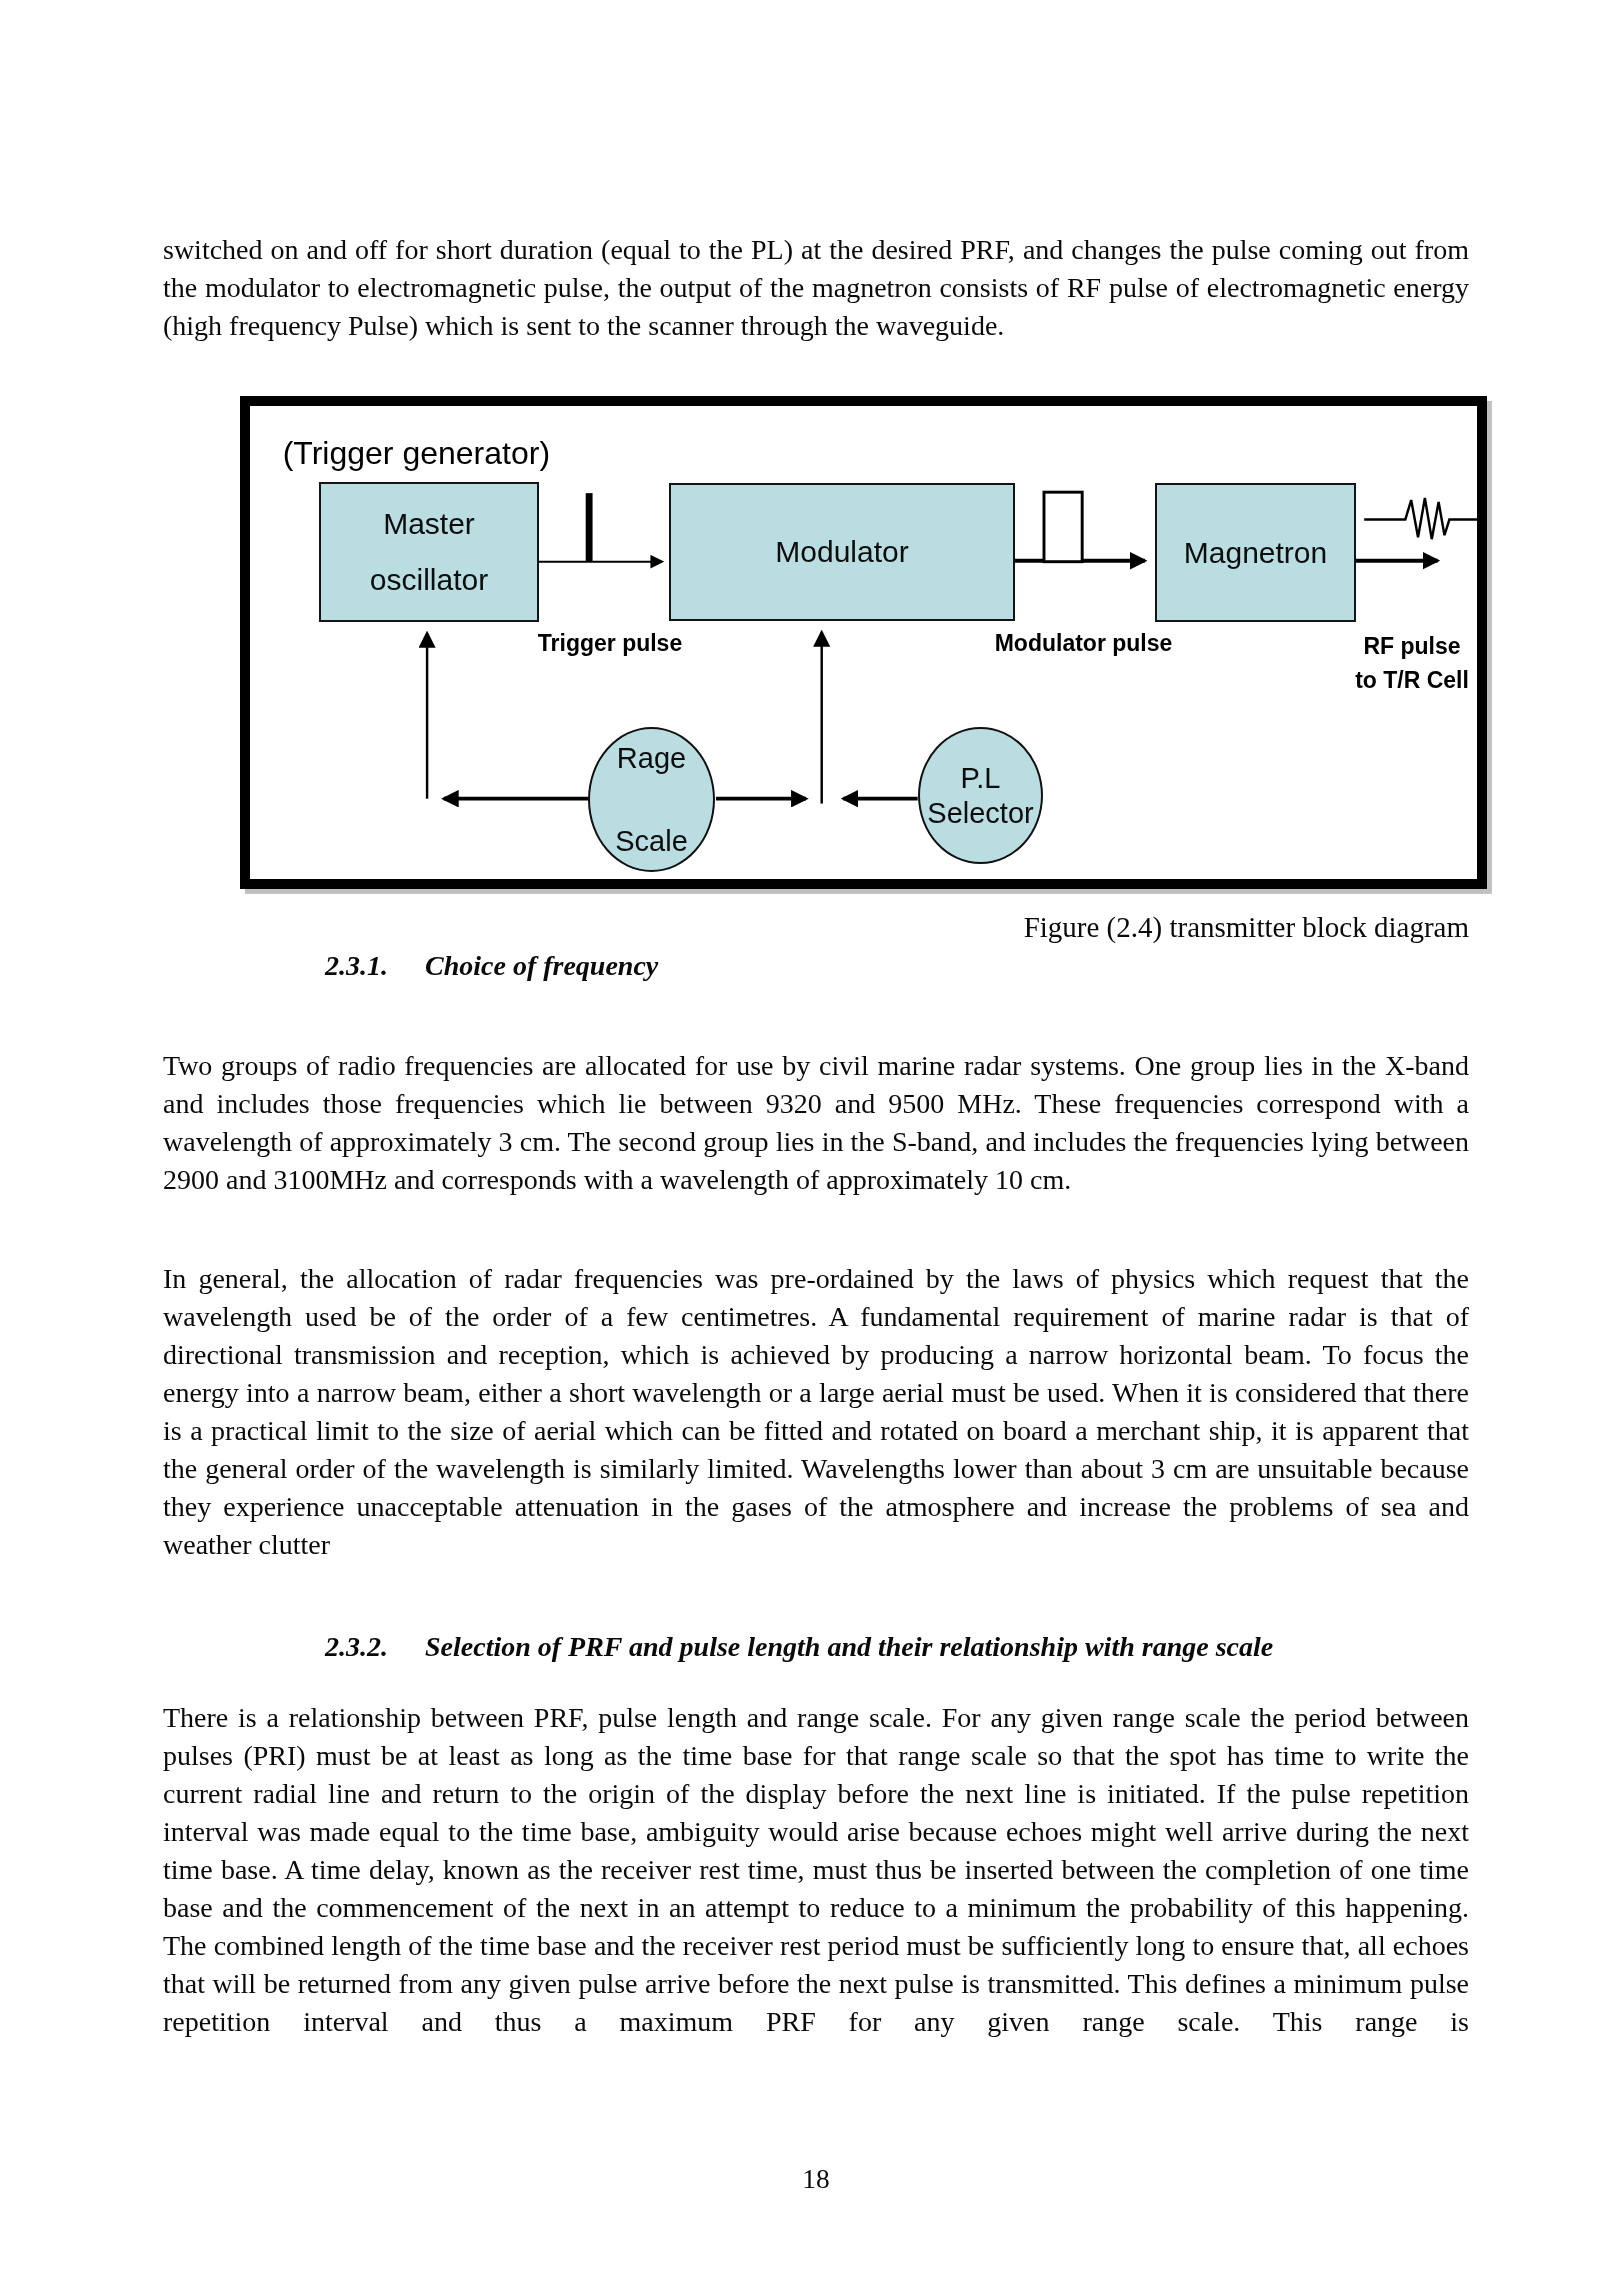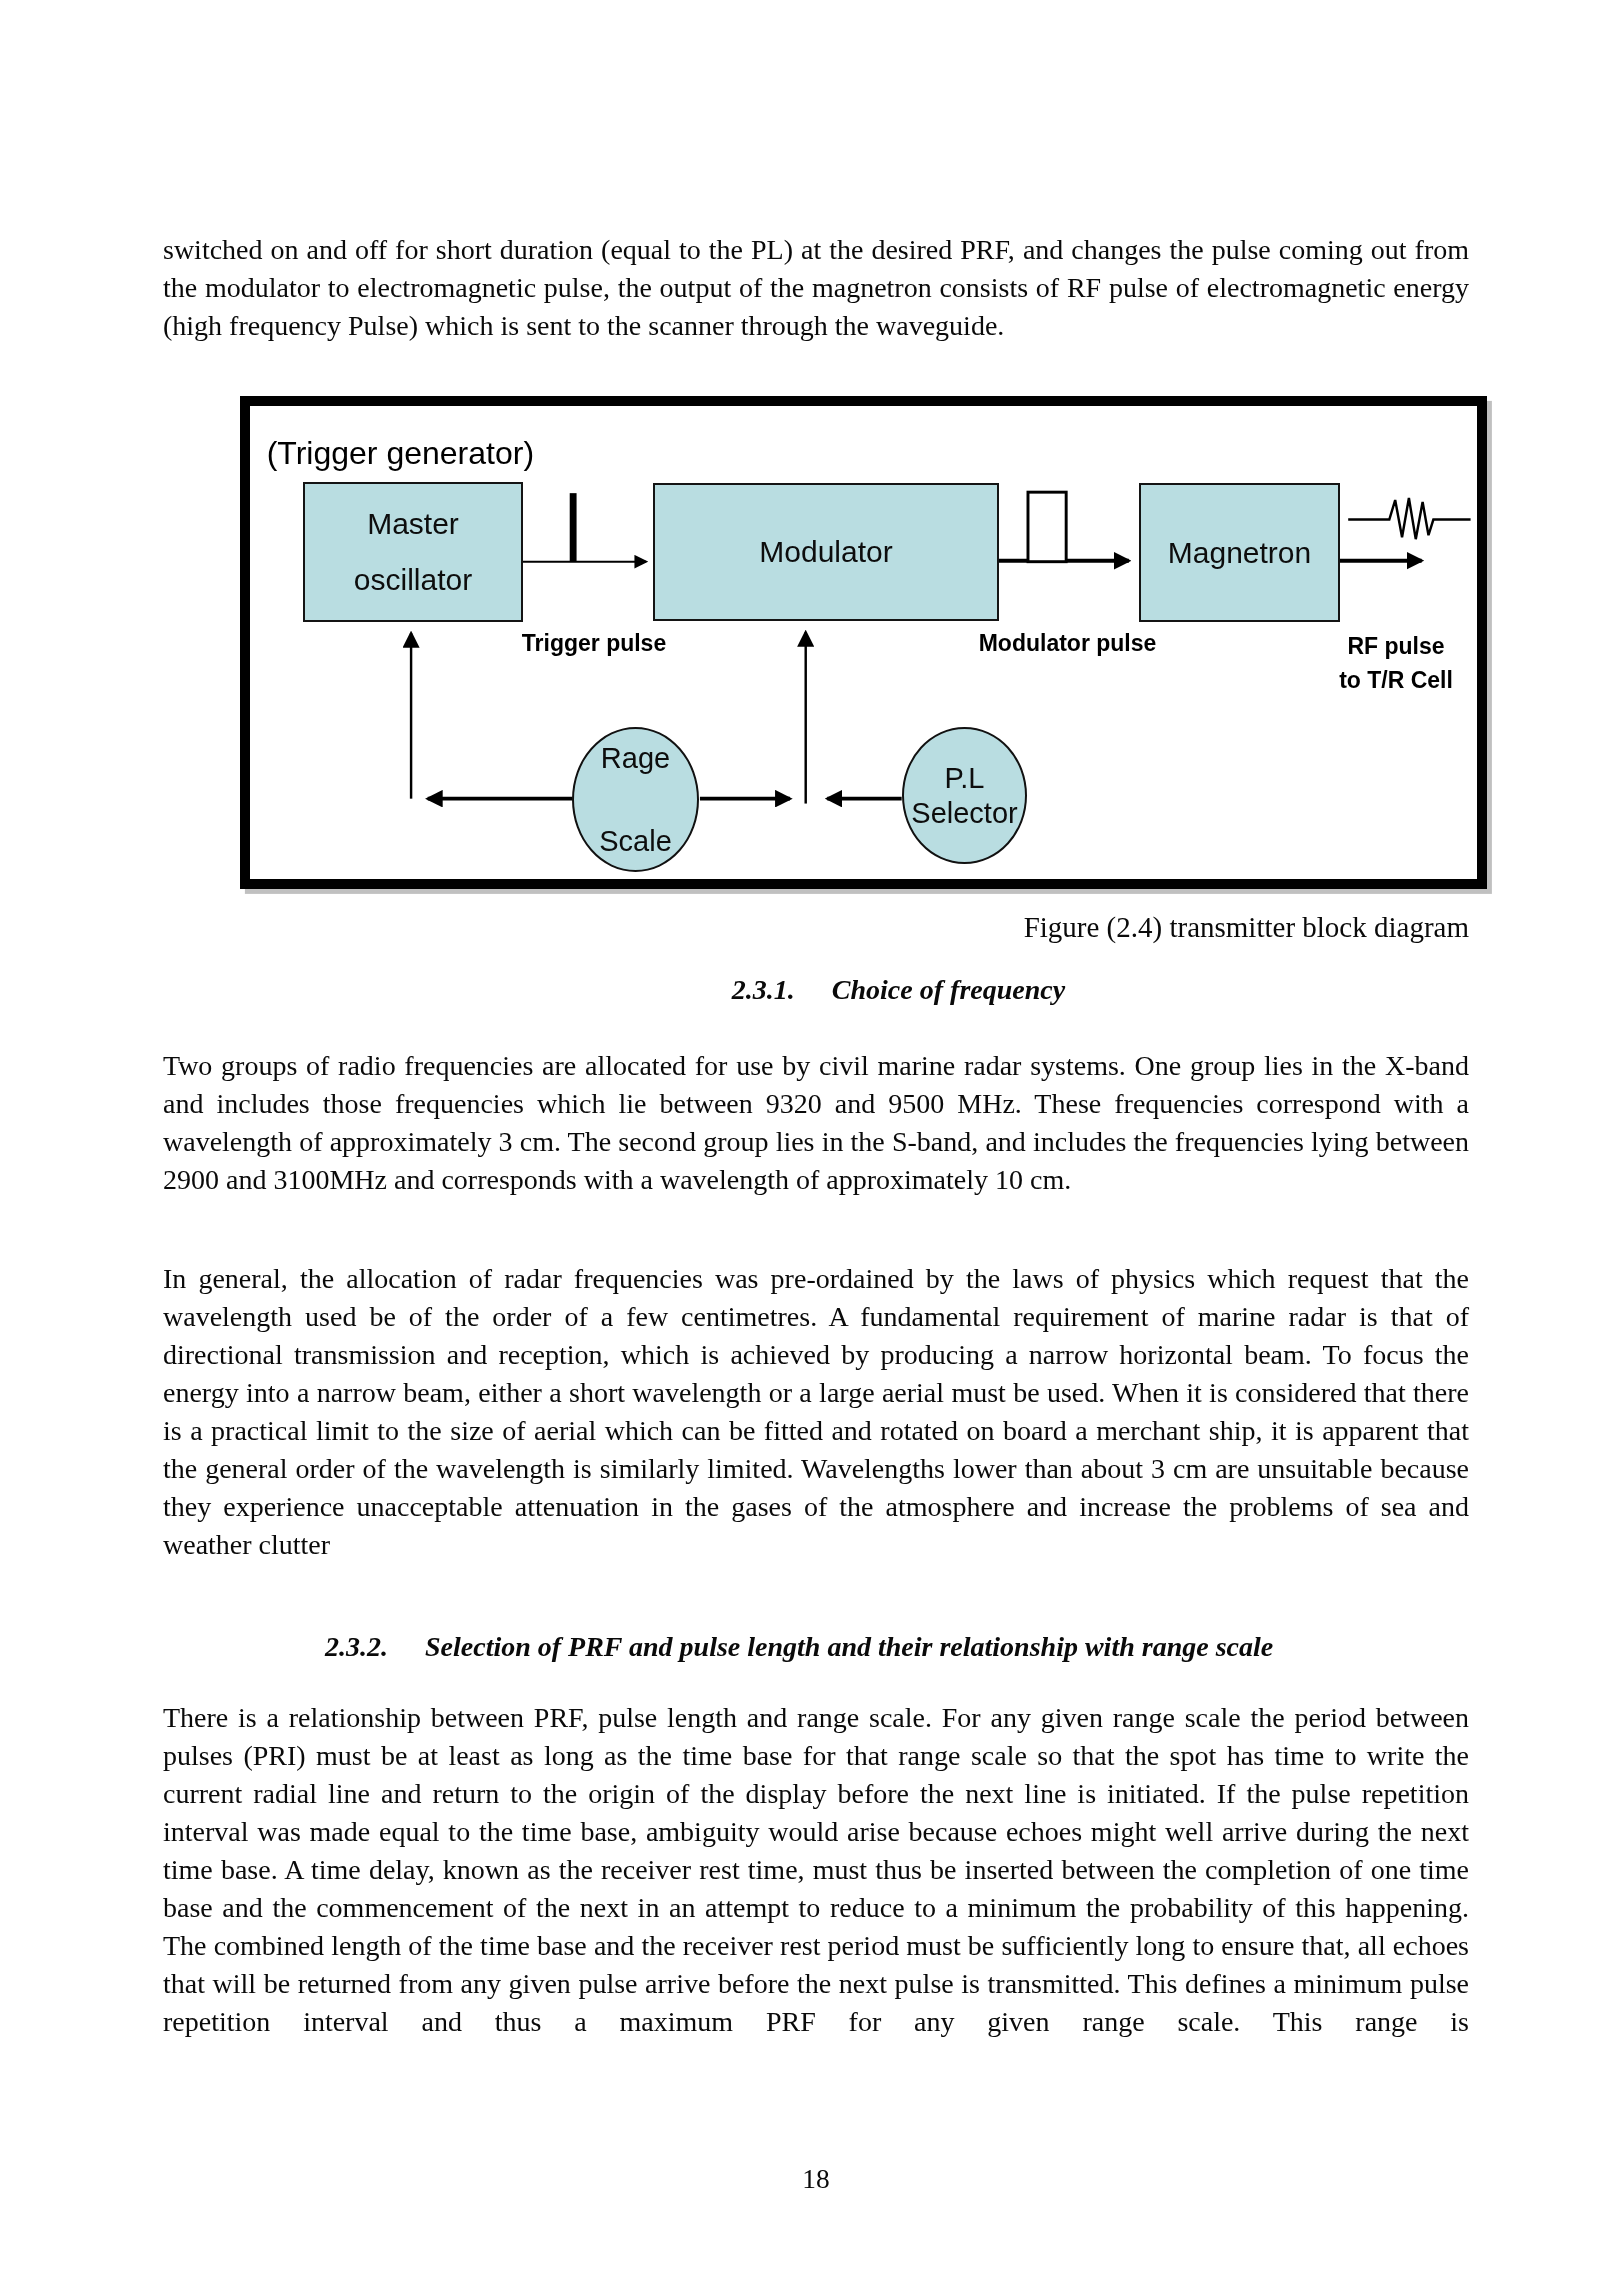--- a/index.html
+++ b/index.html
@@ -33,20 +33,21 @@
     font-size:27.4px;text-align:center;
   }
   
   .figure{
     position:absolute;left:240px;top:351px;
     width:1247px;height:493px;
     border:10.8px solid #000;
     box-sizing:border-box;
     background:#ffffff;
     box-shadow:4.9px 4.9px 0 rgba(140,140,140,.55);
+    padding-left:16px;
   }
   .fig-inner{position:relative;width:1225px;height:471px;font-family:"Liberation Sans",sans-serif;}
   .fig-inner svg{position:absolute;left:0;top:0;z-index:1;}
   .fig-label-plain{
     position:absolute;left:16.7px;top:29px;
     font-size:32px;color:#000;z-index:2;
   }
   .blockbox{
     position:absolute;z-index:2;
     background:var(--blockfill,#b9dde1);
@@ -140,21 +141,21 @@
       <div class="ellipse el-pl">
         <span>P.L</span>
         <span>Selector</span>
       </div>
 
     </div>
   </div>
 
   <div class="caption" style="top:866px;text-align:right;">Figure (2.4) transmitter block diagram</div>
 
-  <div class="heading" style="top:929px;text-align:center;">
+  <div class="heading" style="top:905px;">
     <span class="hnum">2.3.1.</span><span>Choice of frequency</span>
   </div>
 
   <div class="bodytext" style="top:1002px;">Two groups of radio frequencies are allocated for use by civil marine radar systems. One group lies in the X-band and includes those frequencies which lie between 9320 and 9500 MHz. These frequencies correspond with a wavelength of approximately 3 cm. The second group lies in the S-band, and includes the frequencies lying between 2900 and 3100MHz and corresponds with a wavelength of approximately 10 cm.</div>
 
   <div class="bodytext" style="top:1215px;">In general, the allocation of radar frequencies was pre-ordained by the laws of physics which request that the wavelength used be of the order of a few centimetres. A fundamental requirement of marine radar is that of directional transmission and reception, which is achieved by producing a narrow horizontal beam. To focus the energy into a narrow beam, either a short wavelength or a large aerial must be used. When it is considered that there is a practical limit to the size of aerial which can be fitted and rotated on board a merchant ship, it is apparent that the general order of the wavelength is similarly limited. Wavelengths lower than about 3 cm are unsuitable because they experience unacceptable attenuation in the gases of the atmosphere and increase the problems of sea and weather clutter</div>
 
   <div class="heading" style="top:1586px;">
     <span class="hnum">2.3.2.</span><span>Selection of PRF and pulse length and their relationship with range scale</span>
   </div>

